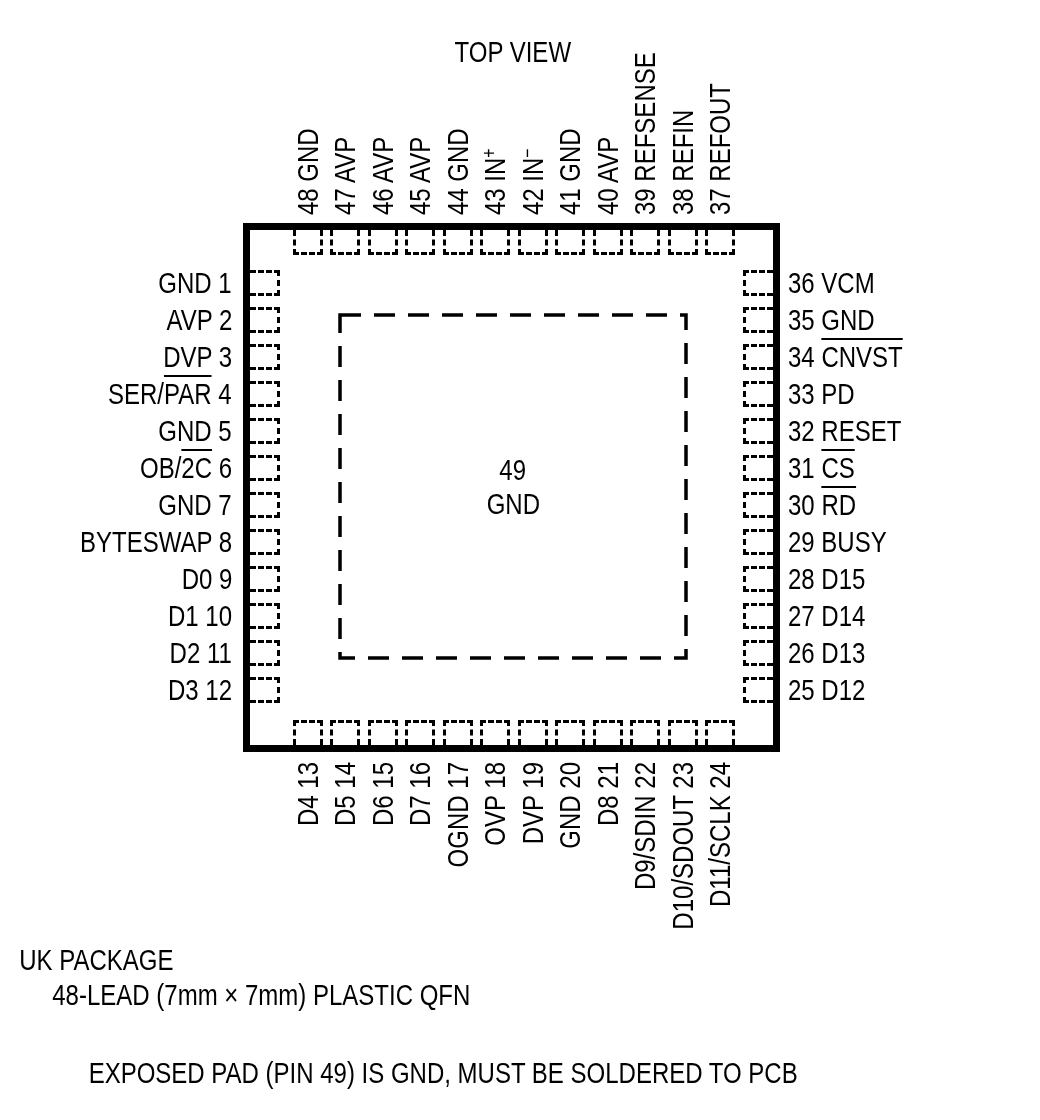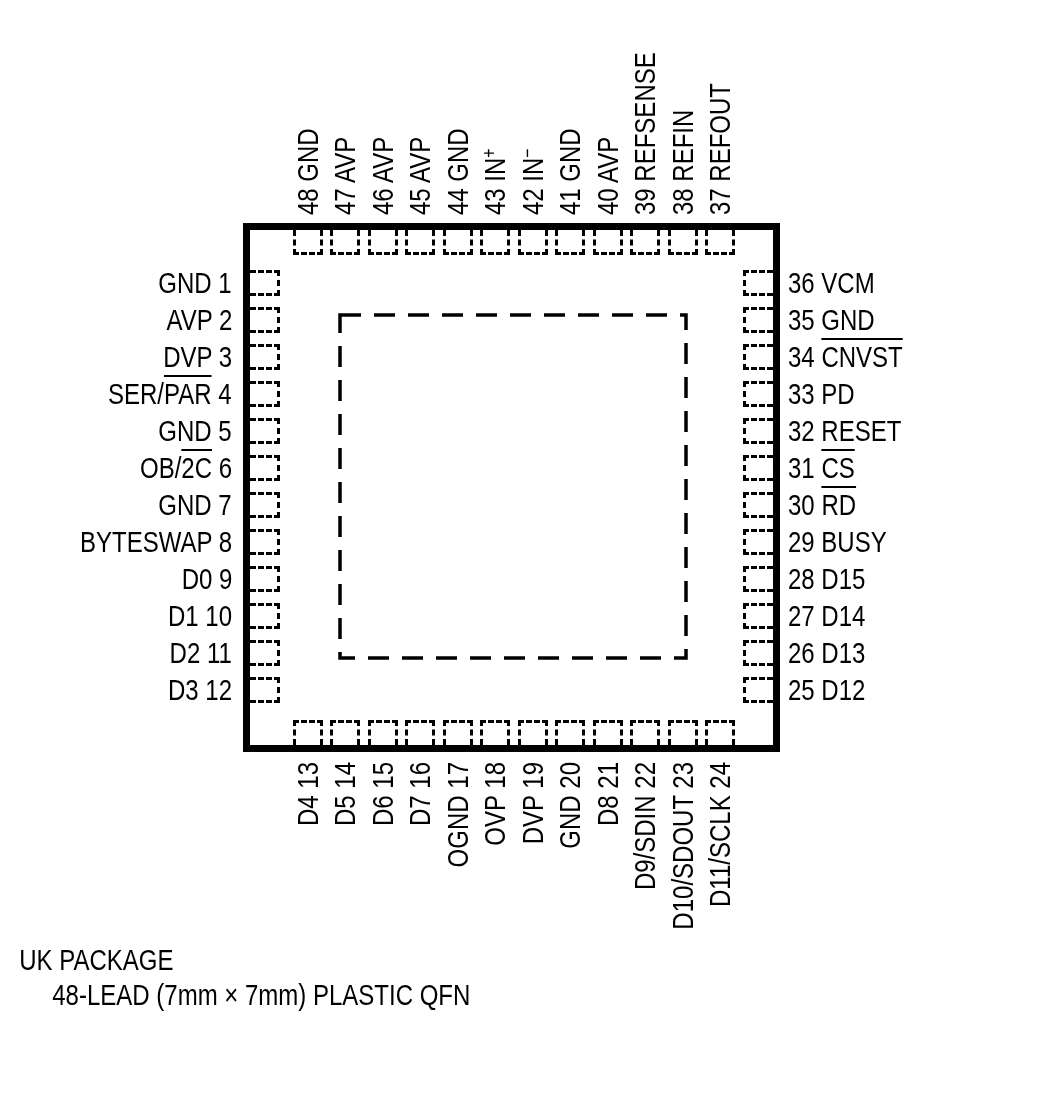--- a/index.html
+++ b/index.html
@@ -62,27 +62,38 @@
   .f1 { top:945px; }
   .f2 { top:980px; }
   .f3 { top:1020px; }
   .f4 { top:1058px; }
 </style>
 </head>
 <body>
 
 <div class="canvas">
 
+  <div class="title-line">
+    <span class="cx cx-c">TOP VIEW</span>
+  </div>
 
   <div class="package"></div>
 
   <svg class="epad-svg" width="350" height="347" viewBox="0 0 350 347">
     <rect x="2" y="2" width="346" height="343" fill="none" stroke="#000000" stroke-width="3.5" stroke-dasharray="21 13"></rect>
   </svg>
 
+  <div class="epad-label">
+    <div>
+      <span class="cx cx-c">49</span>
+    </div>
+    <div>
+      <span class="cx cx-c">GND</span>
+    </div>
+  </div>
 
   <div id="pin-layer">
       <div class="pad pad-top" style="--i: 0;"></div>
       <div class="lbl lbl-top" style="--i: 0;"><span class="cx cx-l">48 GND</span></div>
       <div class="pad pad-top" style="--i: 1;"></div>
       <div class="lbl lbl-top" style="--i: 1;"><span class="cx cx-l">47 AVP</span></div>
       <div class="pad pad-top" style="--i: 2;"></div>
       <div class="lbl lbl-top" style="--i: 2;"><span class="cx cx-l">46 AVP</span></div>
       <div class="pad pad-top" style="--i: 3;"></div>
       <div class="lbl lbl-top" style="--i: 3;"><span class="cx cx-l">45 AVP</span></div>
@@ -175,14 +186,17 @@
       <div class="pad pad-left" style="--i: 11;"></div>
       <div class="lbl lbl-left" style="--i: 11;"><span class="cx cx-r">D3 12</span></div>
     </div>
 
   <div class="footer-line f1">
     <span class="cx cx-c">UK PACKAGE</span>
   </div>
   <div class="footer-line f2">
     <span class="cx cx-c">48-LEAD (7mm × 7mm) PLASTIC QFN</span>
   </div>
+  <div class="footer-line f4">
+    <span class="cx cx-c">EXPOSED PAD (PIN 49) IS GND, MUST BE SOLDERED TO PCB</span>
+  </div>
 
 </div>
 
 </body></html>

